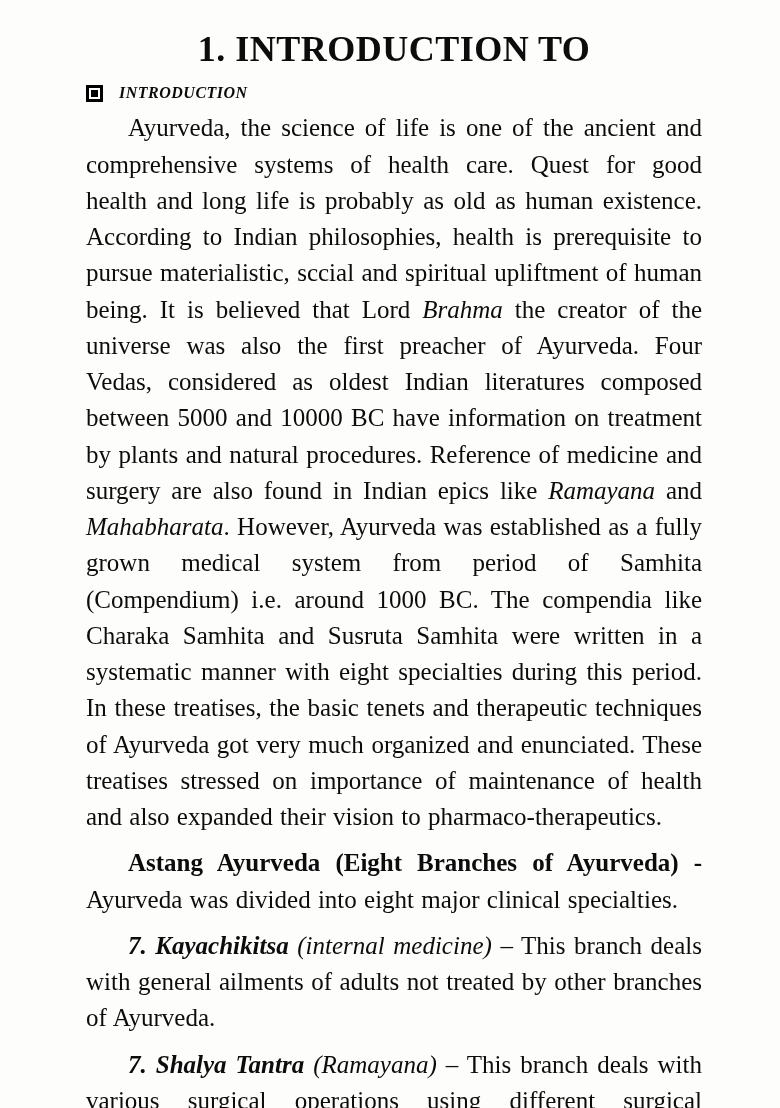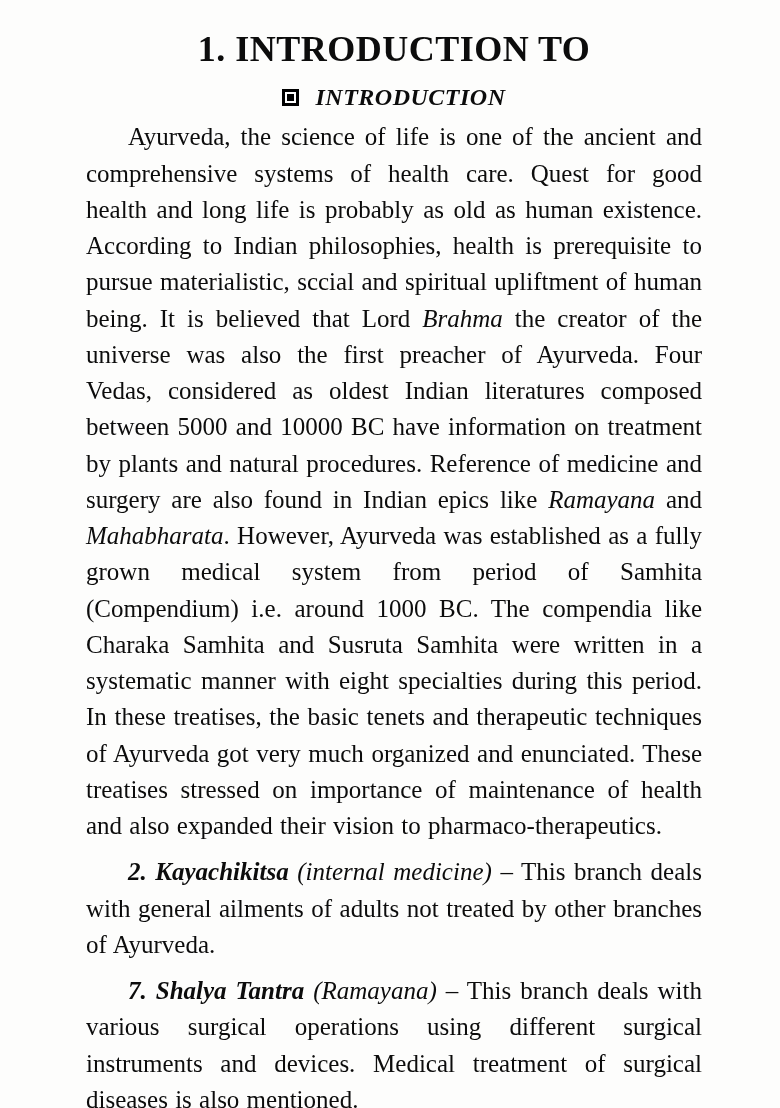--- a/index.html
+++ b/index.html
@@ -25,24 +25,24 @@
     text-align: center;
     font-weight: bold;
     font-size: 36px;
     line-height: 1.4;
     letter-spacing: 0.5px;
     margin: 0 0 10px 0;
   }
   .doc-title .t-line { display: block; }
   .section-head {
     display: flex;
-    justify-content: center;
+    justify-content: flex-start;
     align-items: center;
     gap: 16px;
-    font-size: 24px;
+    font-size: 16px;
     font-weight: bold;
     font-style: italic;
     letter-spacing: 0.5px;
     margin: 8px 0 8px 0;
   }
   .square-bullet {
     width: 11px;
     height: 11px;
     border: 3px solid #000;
     background: #000;
@@ -70,18 +70,19 @@
     <span class="t-line">1. INTRODUCTION TO</span>
   </h1>
 
   <div class="section-head">
     <span class="square-bullet"></span>
     <span>INTRODUCTION</span>
   </div>
 
   <p class="body-par"><span>Ayurveda, the science of life is one of the ancient and comprehensive systems of health care. Quest for good health and long life is probably as old as human existence. According to Indian philosophies, health is prerequisite to pursue materialistic, sccial and spiritual upliftment of human being. It is believed that Lord </span><span style="font-style: italic;">Brahma</span><span> the creator of the universe was also the first preacher of Ayurveda. Four Vedas, considered as oldest Indian literatures composed between 5000 and 10000 BC have information on treatment by plants and natural procedures. Reference of medicine and surgery are also found in Indian epics like </span><span style="font-style: italic;">Ramayana</span><span> and </span><span style="font-style: italic;">Mahabharata</span><span>. However, Ayurveda was established as a fully grown medical system from period of Samhita (Compendium) i.e. around 1000 BC. The compendia like Charaka Samhita and Susruta Samhita were written in a systematic manner with eight specialties during this period. In these treatises, the basic tenets and therapeutic techniques of Ayurveda got very much organized and enunciated. These treatises stressed on importance of maintenance of health and also expanded their vision to pharmaco-therapeutics.</span></p>
 
+  <p class="body-par"><span style="font-weight: bold;">Astang Ayurveda (Eight Branches of Ayurveda) - </span><span>Ayurveda was divided into eight major clinical specialties.</span></p>
 
-  <p class="body-par"><span style="font-style: italic; font-weight: bold;">2. Kayachikitsa </span><span style="font-style: italic;">(internal medicine)</span><span> – This branch deals with general ailments of adults not treated by other branches of Ayurveda.</span></p>
+  <p class="body-par"><span style="font-style: italic; font-weight: bold;">7. Kayachikitsa </span><span style="font-style: italic;">(internal medicine)</span><span> – This branch deals with general ailments of adults not treated by other branches of Ayurveda.</span></p>
 
   <p class="body-par"><span style="font-style: italic; font-weight: bold;">7. Shalya Tantra </span><span style="font-style: italic;">(Ramayana)</span><span> – This branch deals with various surgical operations using different surgical instruments and devices. Medical treatment of surgical diseases is also mentioned.</span></p>
 
 </div>
 
 </body></html>

